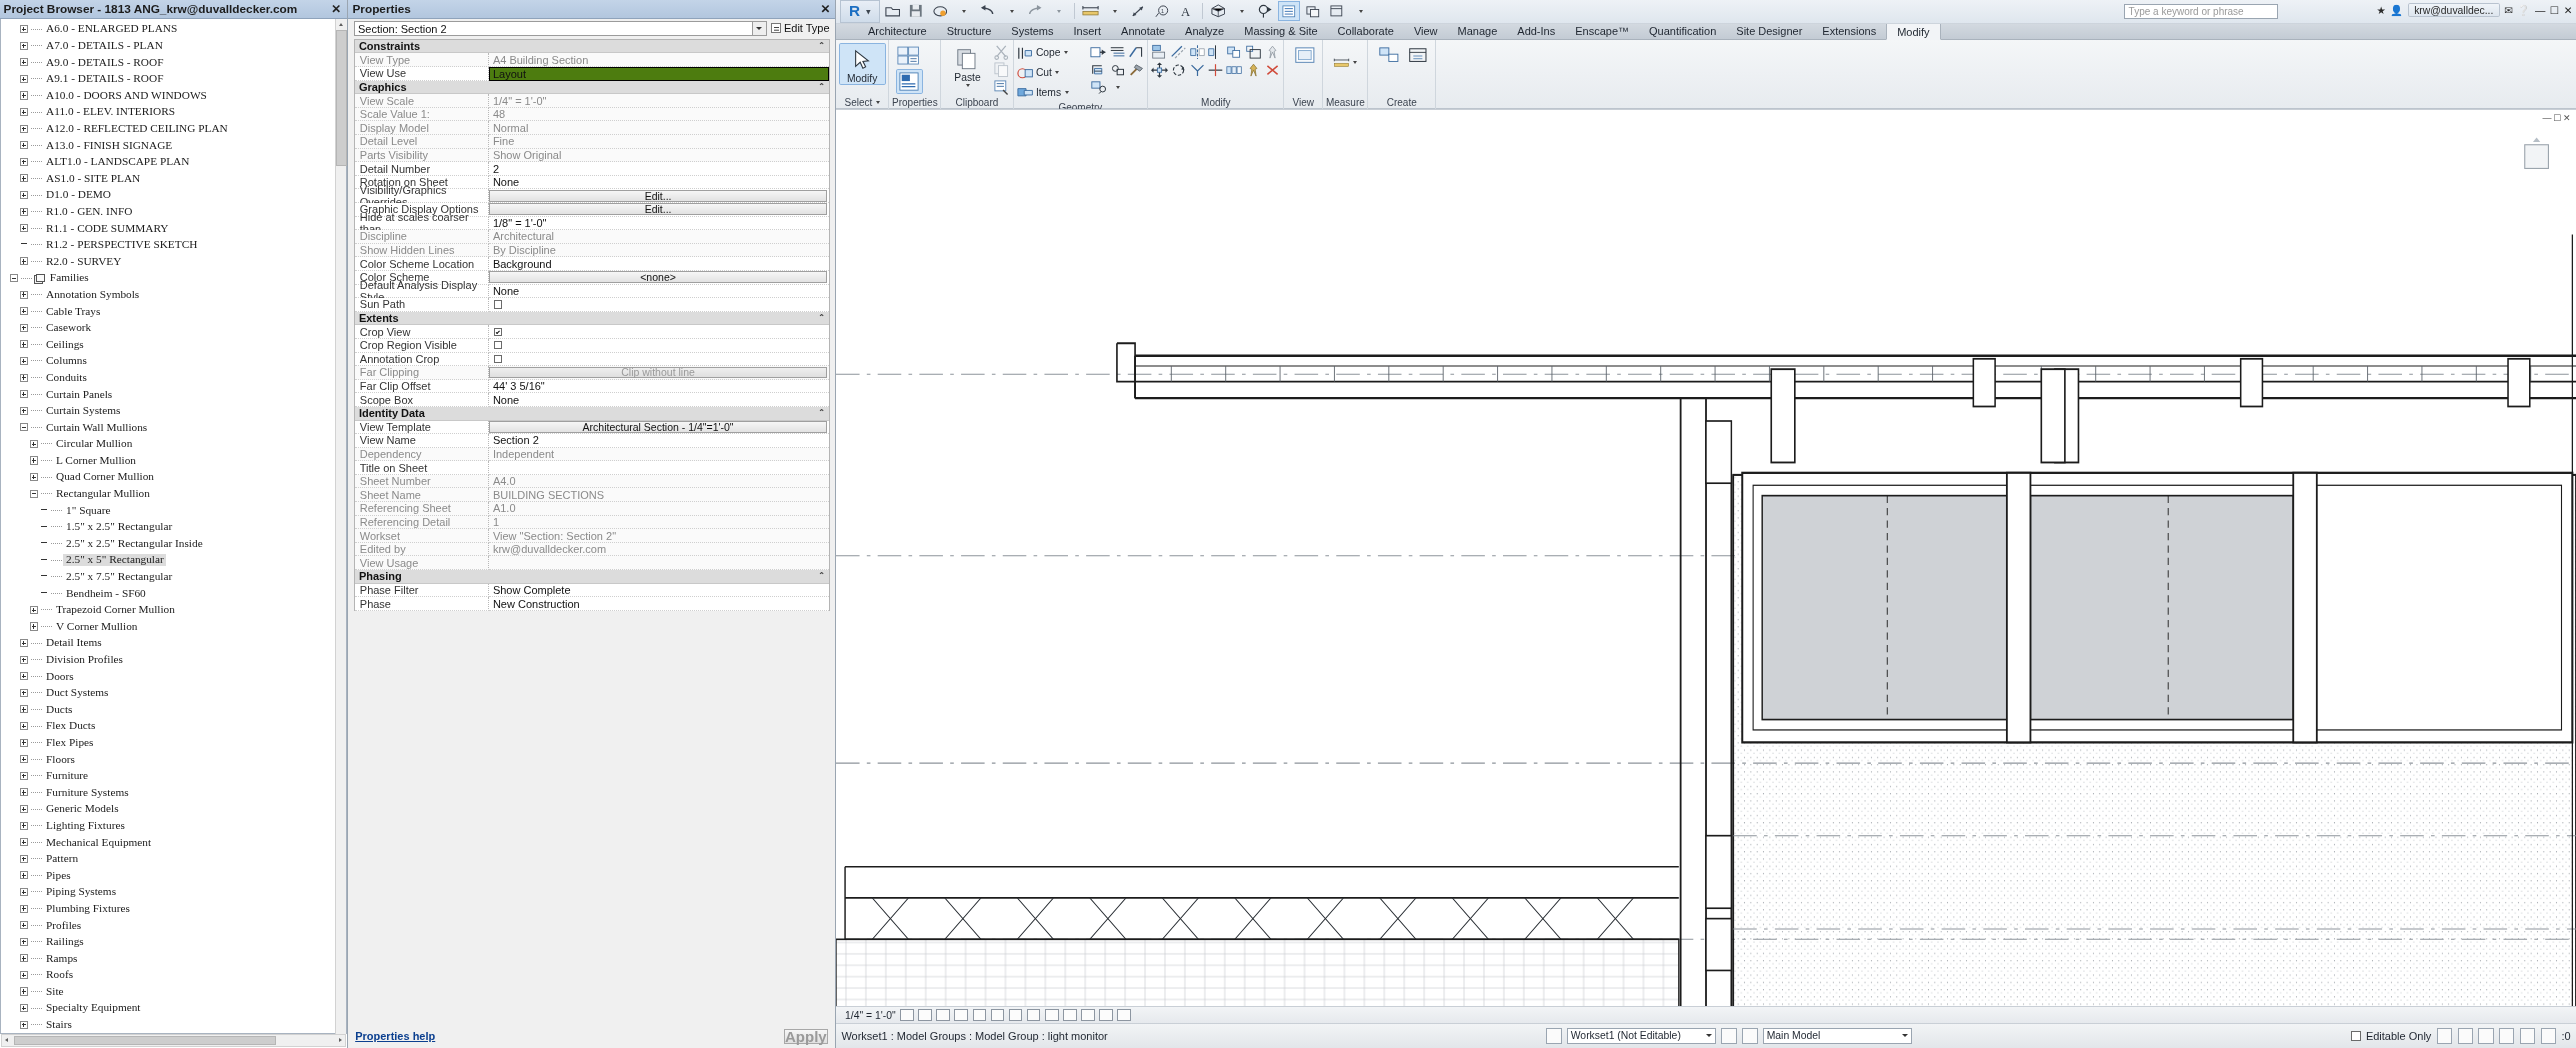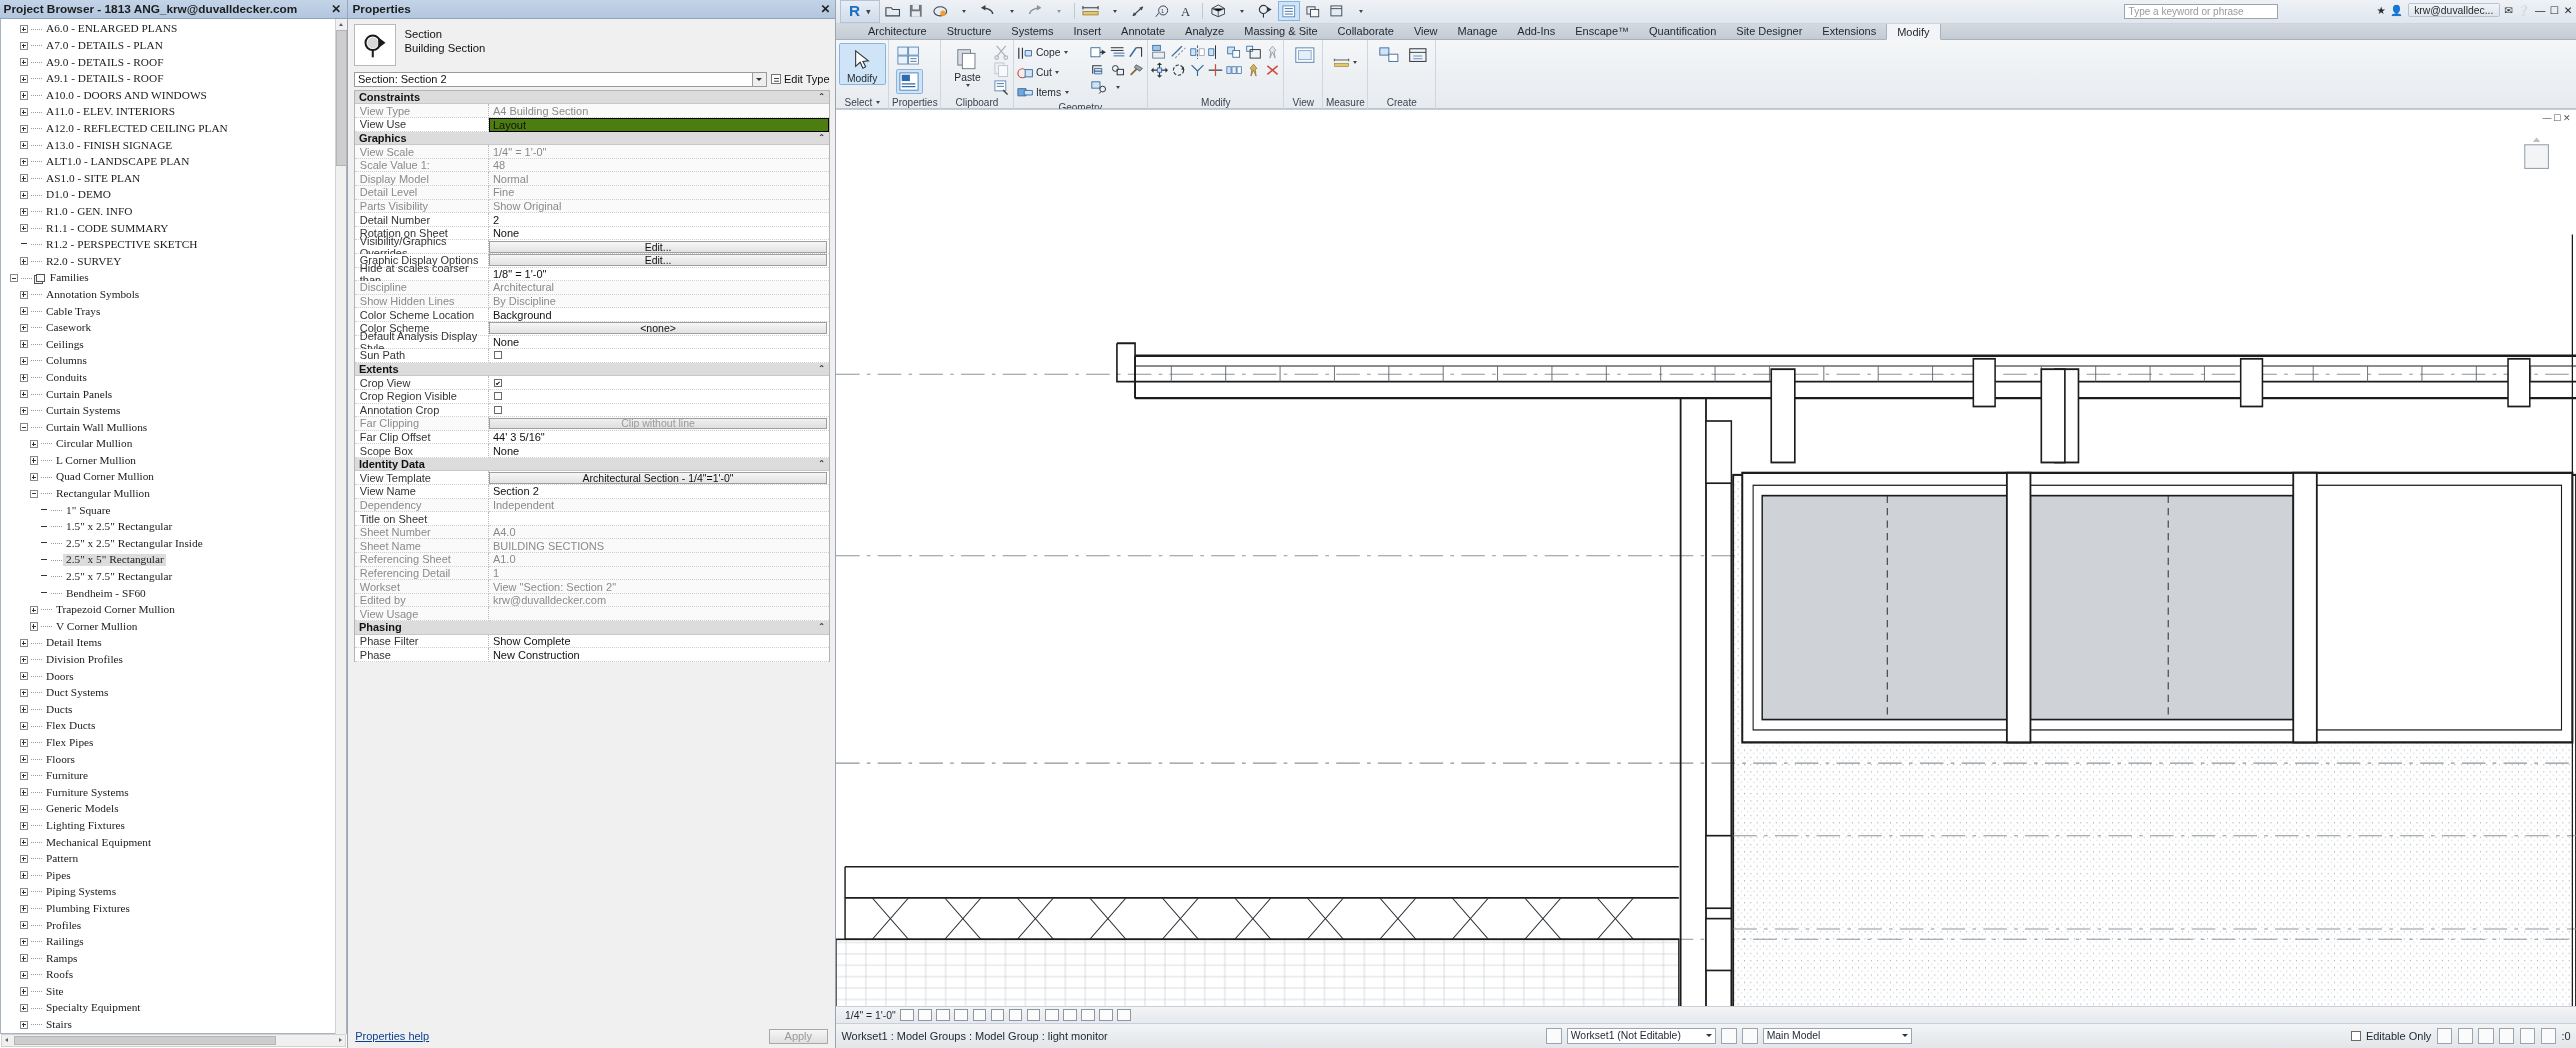--- a/index.html
+++ b/index.html
@@ -81,24 +81,24 @@
            border-right:0.9px dotted #b8b8b8; border-bottom:0.9px dotted #cfcfcf; color:#333; background:#fff;}
   .pval { flex:1; padding-left:3.6px; display:flex; align-items:center; border-bottom:0.9px dotted #cfcfcf; color:#111; background:#fff; }
   .prow.ro .pname, .prow.ro .pval { color:#8a8a8a; background:#fafafa; }
   .pval.btn { padding:0; }
   .btnval { margin:0.9px 1.8px 0.9px 0; flex:1; height:11.8px; background:linear-gradient(#f6f6f6,#e2e2e2); border:0.9px solid #9f9f9f;
             display:flex; align-items:center; justify-content:center; font-size:10.5px; color:#111; }
   .btnval.dim { color:#9a9a9a; background:linear-gradient(#efefef,#dfdfdf); }
   .pval.active { background:#4d7c0f; border:1.4px solid #000; padding-left:2.7px; height:13.6px; }
   .chk { width:8.1px; height:8.1px; border:0.9px solid #6a6a6a; background:#fff; margin-left:0.9px; position:relative; }
   .chk.on::after { content:""; position:absolute; left:0.9px; top:2.7px; width:2.7px; height:1.4px; border-left:1.4px solid #111; border-bottom:1.4px solid #111; transform:rotate(-45deg); }
-  .props-foot { position:absolute; bottom:0; left:0; right:0; height:23.5px; display:flex; align-items:center; padding:0 7.2px; background:#f0f0f0;}
+  .props-foot { position:absolute; bottom:0; left:0; right:0; height:23.5px; display:flex; align-items:center; padding:0 7.2px; background:#f0f0f0;font-weight:bold;}
   .props-help { font-size:11px; color:#0b3f8f; text-decoration:underline; cursor:pointer; }
-  .apply-btn { margin-left:auto; width:59px; height:15.4px; background:linear-gradient(#f6f6f6,#e0e0e0); border:0.9px solid #a8a8a8;
-               font-size:11px; color:#9a9a9a; display:flex; align-items:center; justify-content:center; }
+  .apply-btn { margin-left:auto; width:44px; height:15.4px; background:linear-gradient(#f6f6f6,#e0e0e0); border:0.9px solid #a8a8a8;
+               font-size:15px; color:#9a9a9a; display:flex; align-items:center; justify-content:center; }
 
   
   .main { flex:1; height:1048px; position:relative; background:#fff; display:flex; flex-direction:column; }
   .qat {
     height:23.5px; background:linear-gradient(#eef2f6,#dfe6ee); border-bottom:0.9px solid #cdd4dc;
     display:flex; align-items:center; padding-left:3.6px; gap:1.8px; position:relative;
   }
   .rlogo { width:40px; height:23.5px; background:linear-gradient(#e8eef6,#cfdcea); border:0.9px solid #b6c3d2; display:flex; align-items:center; justify-content:center; font-size:14.5px; font-weight:bold; color:#1b6ec2; }
   .qicon { width:22px; height:20px; display:flex; align-items:center; justify-content:center; color:#3c4450; }
   .qsep { width:0.9px; height:16.3px; background:#c0c8d2; margin:0 2.7px; }
@@ -539,34 +539,20 @@
       <div class="hs-arrow r"></div>
     </div>
   </div>
 
   <div class="props">
     <div class="props-title">
       <span>Properties</span>
       <span class="x">✕</span>
     </div>
 
-    <div class="props-head">
-      <div class="props-thumb">
-        <svg width="31" height="31" viewBox="0 0 34 34">
-          <circle cx="14" cy="14" r="8" fill="none" stroke="#1a1a1a" stroke-width="2.2"></circle>
-          <circle cx="14" cy="14" r="6" fill="#d8d8d8"></circle>
-          <path d="M20 8 L28 14 L20 20 Z" fill="#1a1a1a"></path>
-          <path d="M14 22 L14 30" stroke="#1a1a1a" stroke-width="2.2"></path>
-        </svg>
-      </div>
-      <div class="props-head-txt">
-        <div>Section</div>
-        <div>Building Section</div>
-      </div>
-    </div>
 
     <div class="type-row">
       <div class="type-sel">Section: Section 2</div>
       <div class="type-arrow"></div>
       <div class="edit-type">
         <span class="etico"></span>
         <span>Edit Type</span>
       </div>
     </div>
 

